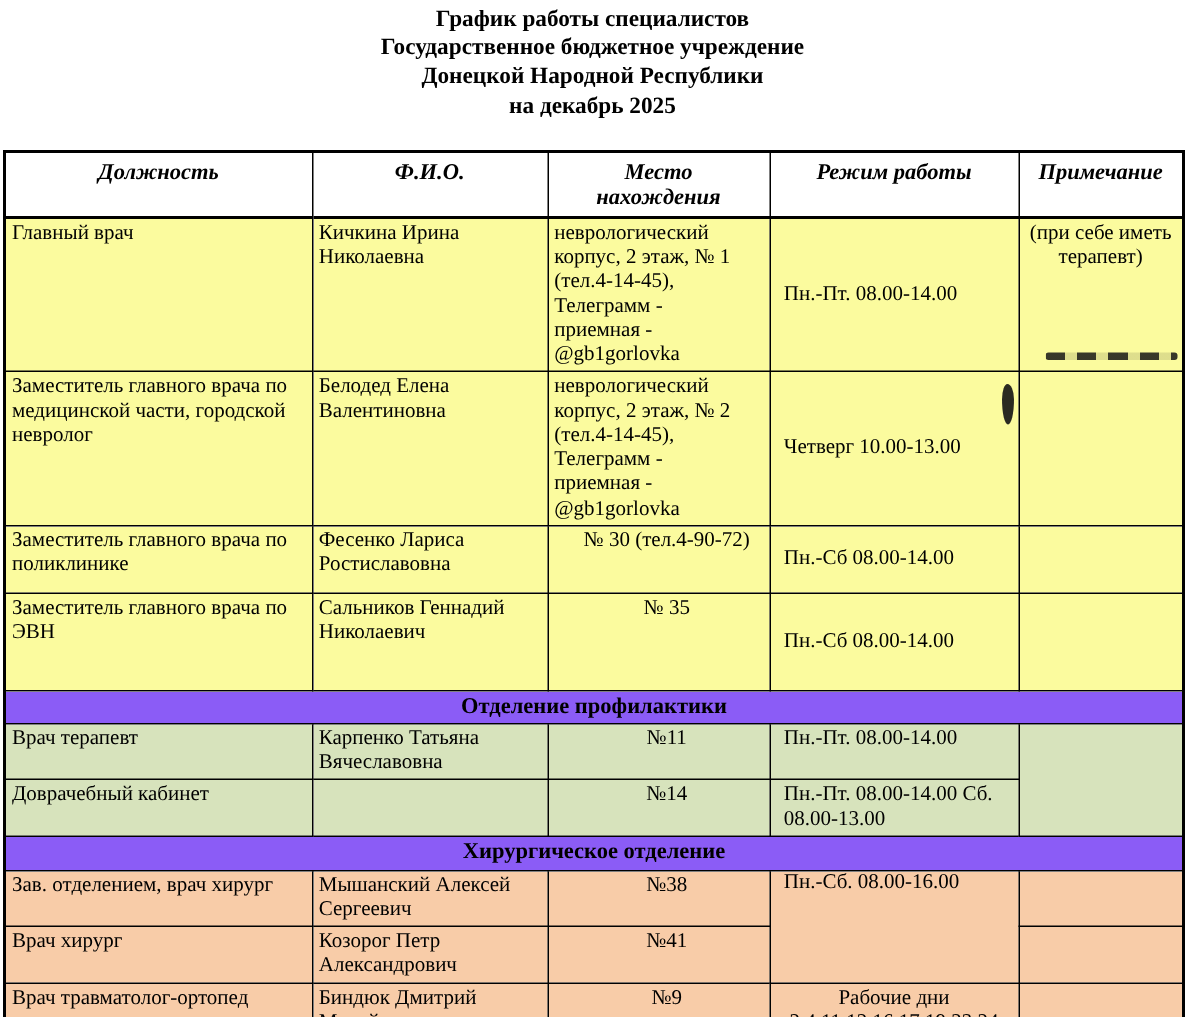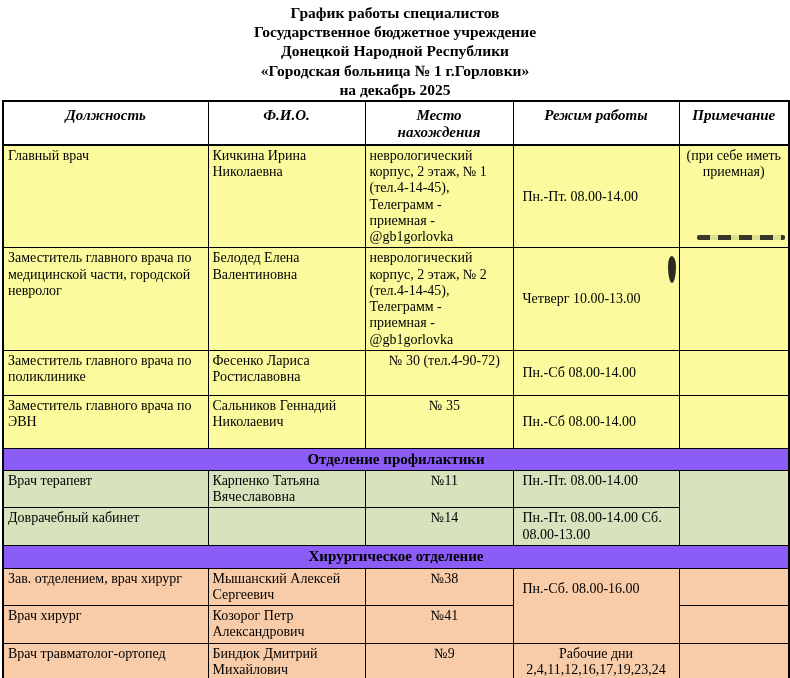--- a/index.html
+++ b/index.html
@@ -43,21 +43,21 @@
     vertical-align: middle;
   }
   .bg-yellow { background: #fbfb9e; }
   .bg-green  { background: #d7e3bc; }
   .bg-orange { background: #f8cca8; }
 
   td.cell-loc-left  { text-align: left; font-family: Liberation Serif, serif; }
   td.cell-loc-center{ text-align: center; padding-left: 15px; }
   td.cell-sched     { padding-left: 9px; vertical-align: middle; }
   td.cell-sched-top { padding-left: 9px; vertical-align: top; }
-  td.cell-sched-upper { padding-left: 9px; vertical-align: top; padding-top: 12px; }
+  td.cell-sched-upper { padding-left: 9px; vertical-align: top; padding-top: 0; }
   td.cell-sched-center { text-align: center; vertical-align: middle; }
   td.cell-note-center { text-align: center; }
 
   .smudge-dash {
     position: absolute; left: 697px; top: 235px; width: 88px; height: 5px;
     background: repeating-linear-gradient(90deg, #151515 0 13px, rgba(21,21,21,0.15) 13px 21px);
     border-radius: 2px; opacity: 0.85; pointer-events: none;
   }
   .smudge-blob {
     position: absolute; left: 668px; top: 256px; width: 8px; height: 27px;
@@ -65,21 +65,20 @@
     opacity: 0.9; pointer-events: none;
   }
 </style>
 </head>
 <body>
 
 <div class="title-block">
   <div class="title-line">График работы специалистов</div>
   <div class="title-line">Государственное бюджетное учреждение</div>
   <div class="title-line">Донецкой Народной Республики</div>
-  <div class="title-line">«Городская больница № 1 г.Горловки»</div>
   <div class="title-line">на декабрь 2025</div>
 </div>
 
 <table class="schedule">
   <colgroup>
     <col style="width:205px">
       <col style="width:157px">
       <col style="width:148px">
       <col style="width:166px">
       <col style="width:110px">
@@ -98,21 +97,21 @@
   <tr style="height:100px">
     <td class="bg-yellow">Главный врач</td>
     <td class="bg-yellow">Кичкина Ирина Николаевна</td>
     <td class="bg-yellow cell-loc-left">неврологический
 корпус, 2 этаж, № 1
 (тел.4-14-45),
 Телеграмм -
 приемная -
 @gb1gorlovka</td>
     <td class="bg-yellow cell-sched">Пн.-Пт. 08.00-14.00</td>
-    <td class="bg-yellow cell-note-center">(при себе иметь приемная)</td>
+    <td class="bg-yellow cell-note-center">(при себе иметь терапевт)</td>
   </tr>
 
   <tr style="height:102px">
     <td class="bg-yellow">Заместитель главного врача по медицинской части, городской невролог</td>
     <td class="bg-yellow">Белодед Елена Валентиновна</td>
     <td class="bg-yellow cell-loc-left">неврологический
 корпус, 2 этаж, № 2
 (тел.4-14-45),
 Телеграмм -
 приемная -
@@ -122,21 +121,21 @@
   </tr>
 
   <tr style="height:45px">
     <td class="bg-yellow">Заместитель главного врача по поликлинике</td>
     <td class="bg-yellow">Фесенко Лариса Ростиславовна</td>
     <td class="bg-yellow cell-loc-center">№ 30 (тел.4-90-72)</td>
     <td class="bg-yellow cell-sched">Пн.-Сб 08.00-14.00</td>
     <td class="bg-yellow"></td>
   </tr>
 
-  <tr style="height:53px">
+  <tr style="height:65px">
     <td class="bg-yellow">Заместитель главного врача по ЭВН</td>
     <td class="bg-yellow">Сальников Геннадий Николаевич</td>
     <td class="bg-yellow cell-loc-center">№ 35</td>
     <td class="bg-yellow cell-sched">Пн.-Сб 08.00-14.00</td>
     <td class="bg-yellow"></td>
   </tr>
 
   <tr class="section-row" style="height:22px">
     <td colspan="5">Отделение профилактики</td>
   </tr>

